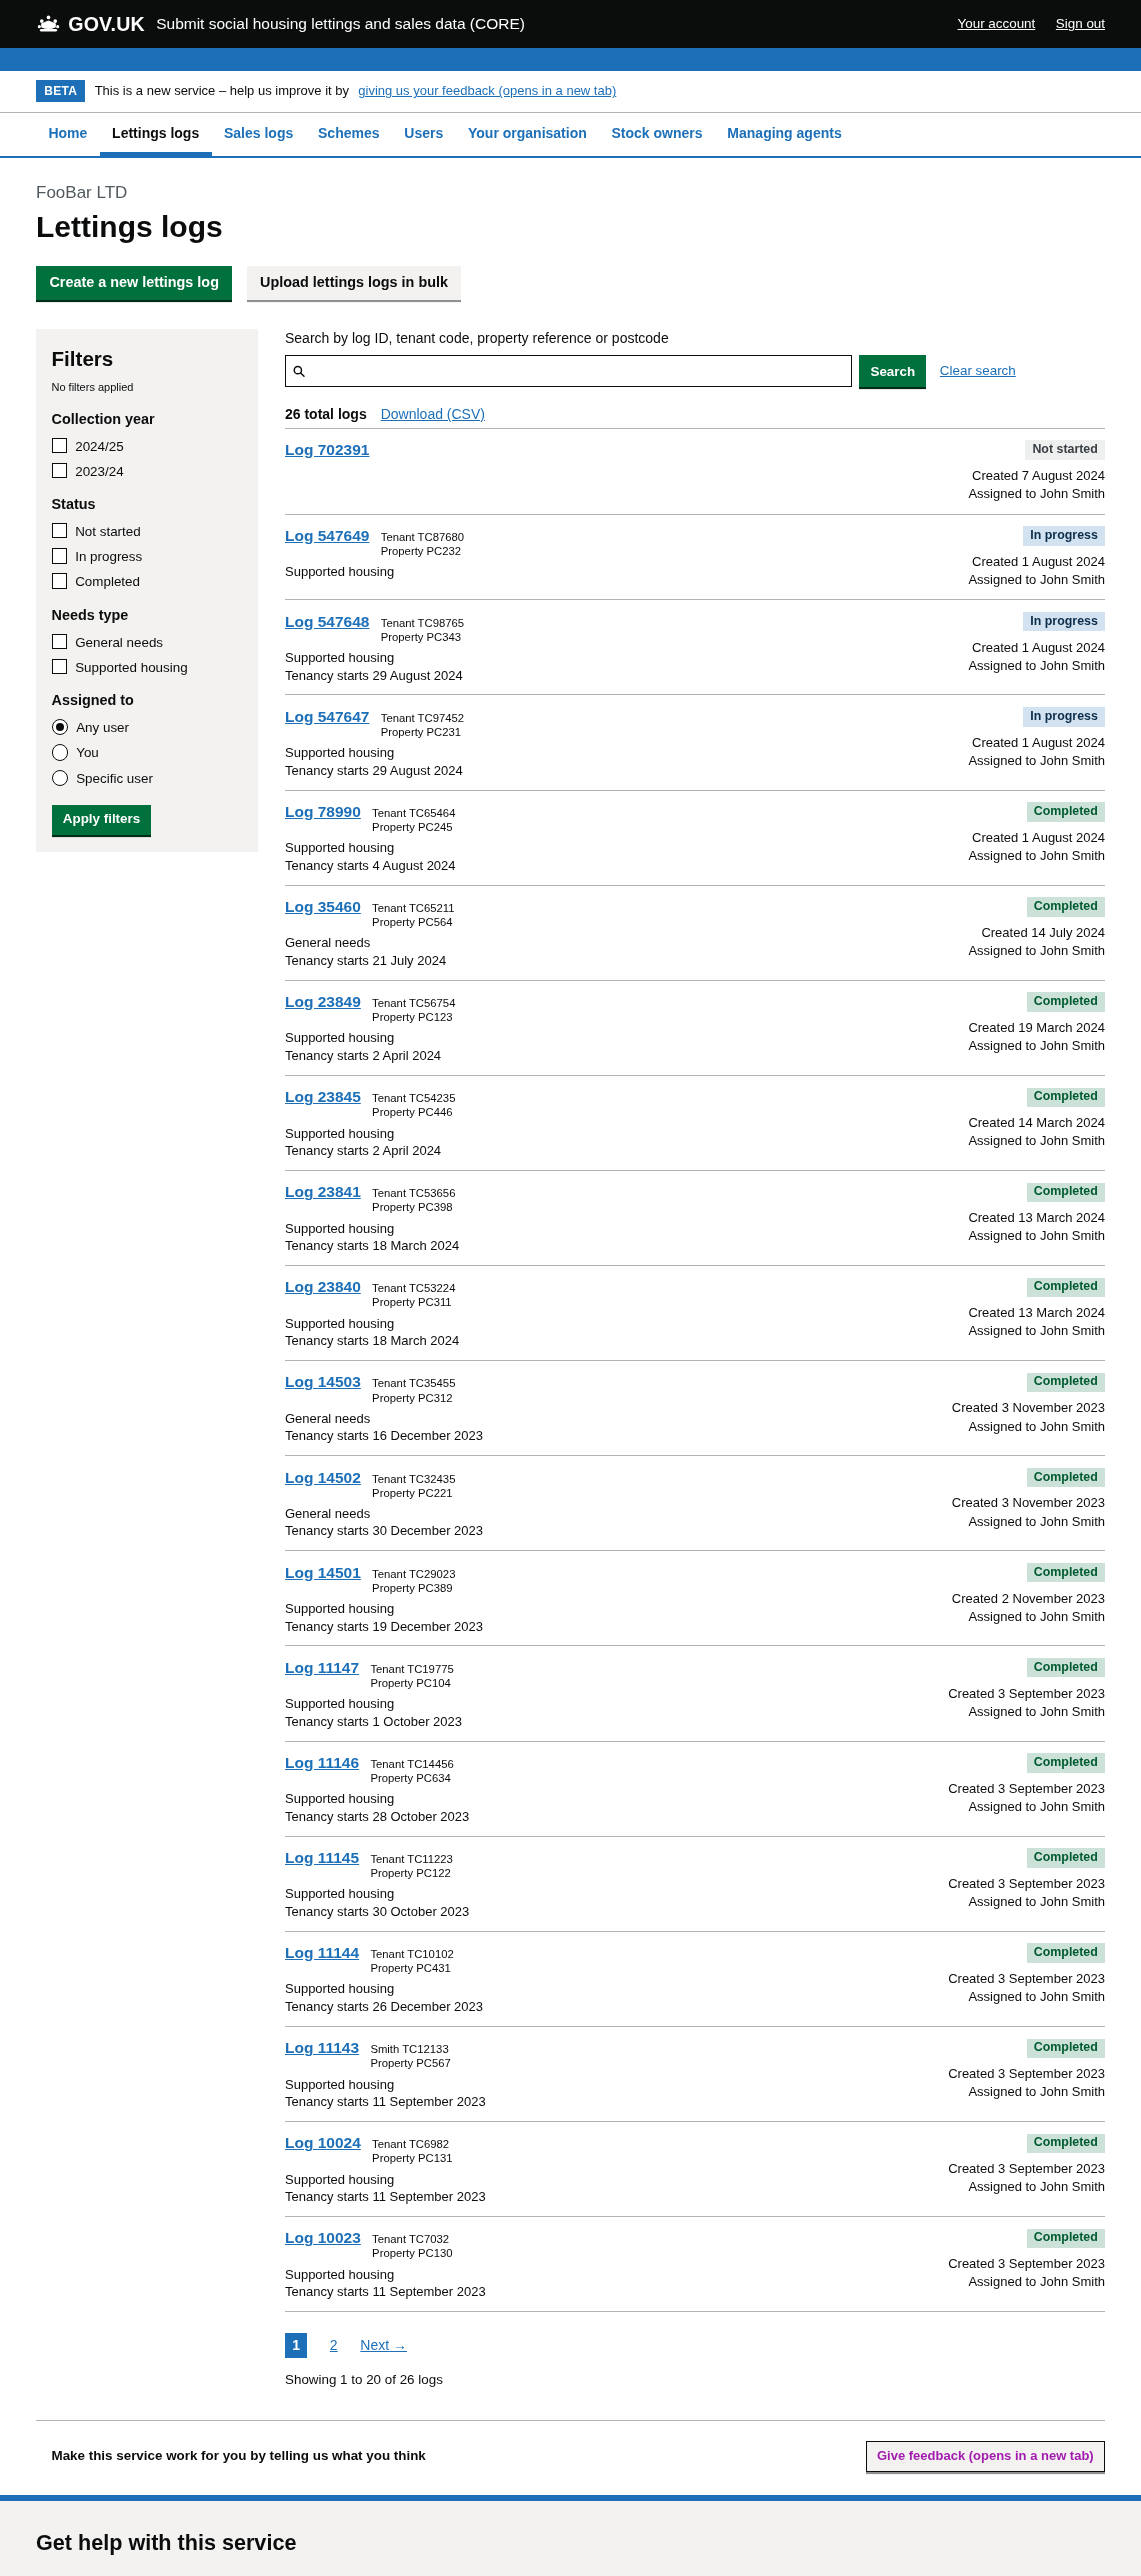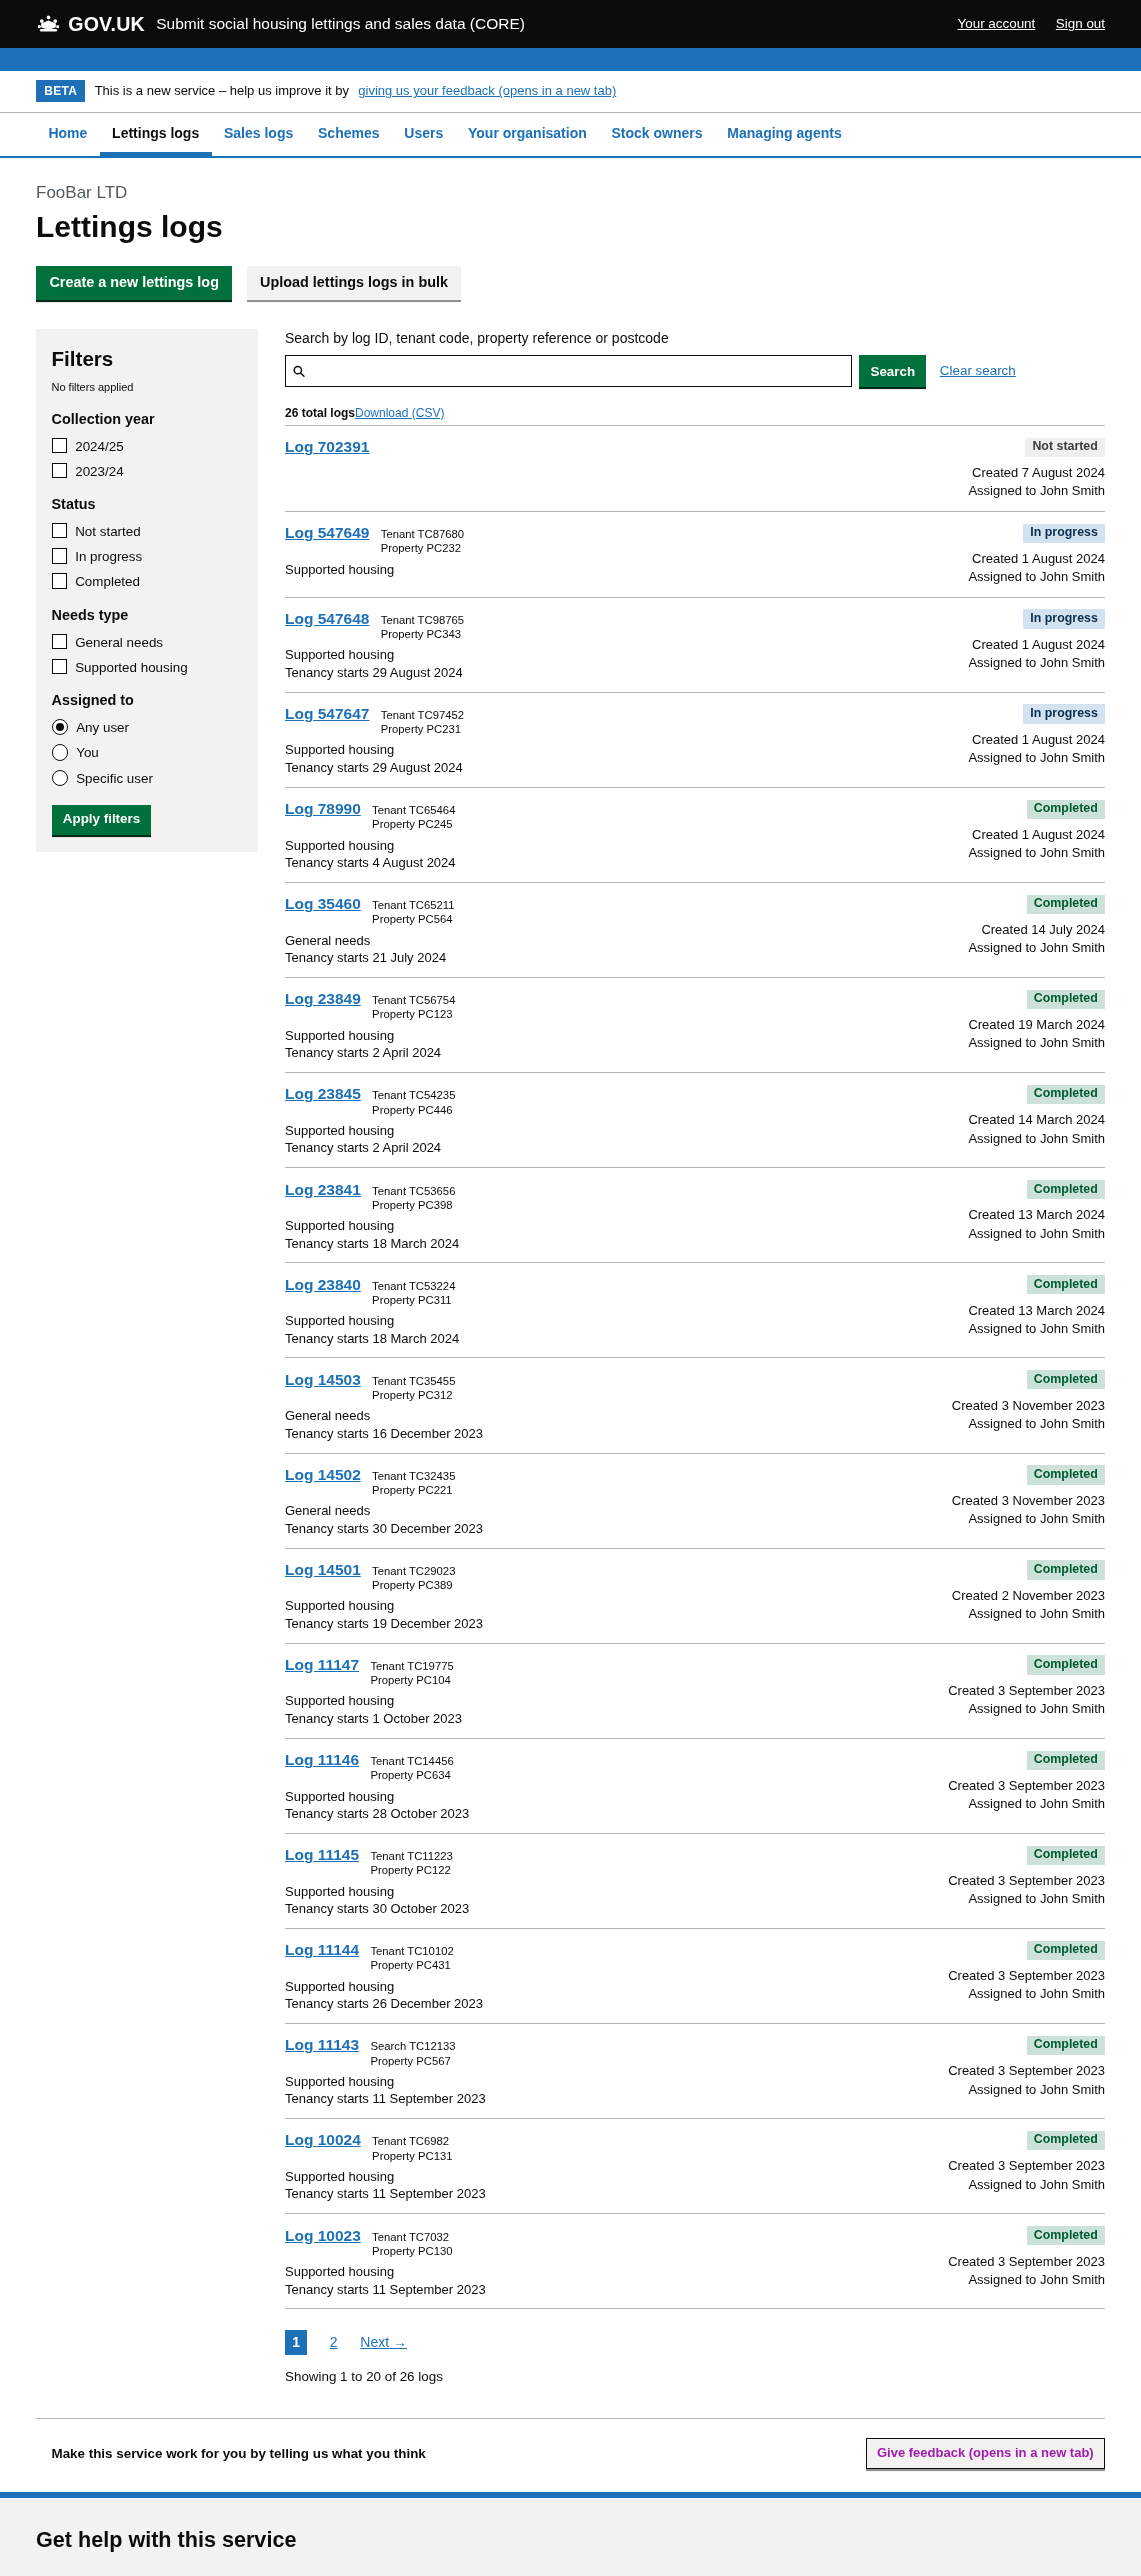--- a/index.html
+++ b/index.html
@@ -259,23 +259,23 @@
   }
   .clear-search {
     margin-left: 13.4px;
     align-self: center;
     font-size: 13.4px;
   }
 
   .results-meta {
     display: flex;
     align-items: flex-start;
-    gap: 0;
+    gap: 14px;
     margin: 17.5px 0 4.1px 0;
-    font-size: 12px;
+    font-size: 14px;
   }
   .results-meta .total { font-weight: bold; }
 
   
   .log-list { border-top: 1px solid #b1b4b6; }
   .log-item {
     border-bottom: 1px solid #b1b4b6;
     padding: 11.3px 0 10.3px 0;
     display: flex;
     gap: 10.3px;
@@ -938,21 +938,21 @@
               <div>Assigned to John Smith</div>
             </div>
           </div>
         </div>
 
         <div class="log-item">
           <div class="log-left">
             <div class="log-head">
               <a href="#" class="log-id">Log 11143</a>
               <span class="log-refs">
-                <span>Search TC12133</span><br>
+                <span>Smith TC12133</span><br>
                 <span>Property PC567</span>
               </span>
             </div>
             <div class="log-sub">
               <span>Supported housing</span>
               <span class="line2">Tenancy starts 11 September 2023</span>
             </div>
           </div>
           <div class="log-right">
             <span class="tag tag-green">Completed</span>

